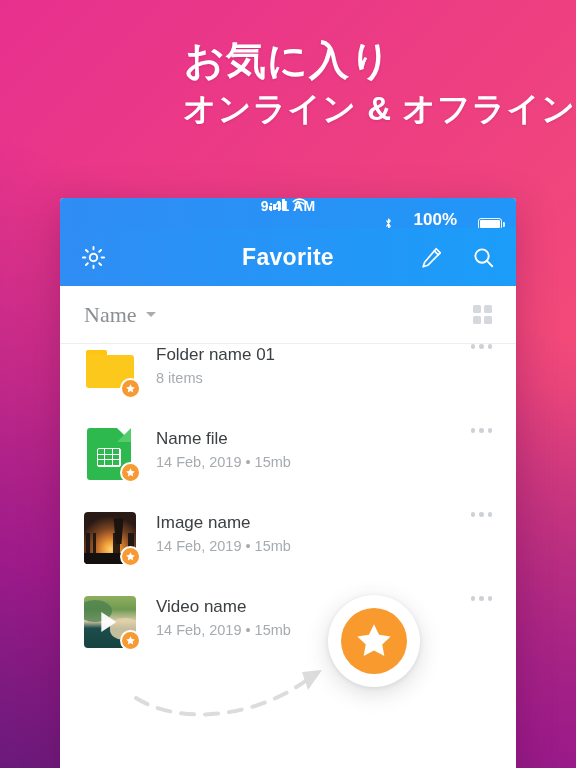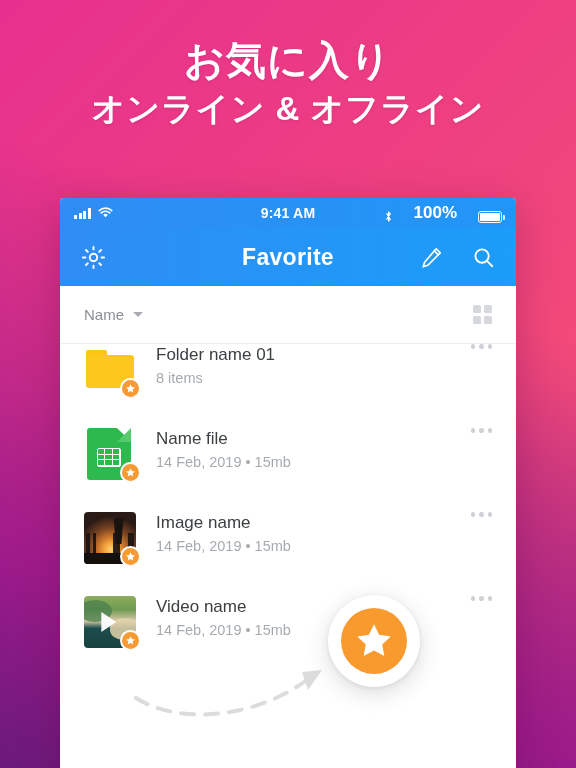--- a/index.html
+++ b/index.html
@@ -29,41 +29,42 @@
     position:absolute; top:38px; left:0; right:0;
     text-align:center; color:#fff;
     text-shadow:0 1px 3px rgba(120,10,70,0.18);
   }
   #promo-title {
     font-size:40px; line-height:1.12; font-weight:700;
     letter-spacing:1px;
   }
   #promo-sub {
     font-size:33px; line-height:1.2; font-weight:700;
-    margin-top:6px; letter-spacing:1px;
+    margin-top:6px; letter-spacing:1px;text-align:right;
   }
 
   
   #phone {
     position:absolute;
     left:60px; top:198px; width:456px; height:572px;
     background:#ffffff;
     border-radius:4px 4px 0 0;
     overflow:hidden;
     box-shadow:0 10px 40px rgba(80,5,60,0.28);
   }
 
   
   #statusbar {
     height:30px; background:#2f8ef4;
     background:linear-gradient(to right, #2f8df4, #2196f8);
     display:flex; align-items:center;
     padding:0 14px; color:#fff;
     font-size:14px; font-weight:700;
     position:relative;
+    flex-direction:column;
   }
   #sb-left { display:flex; align-items:flex-end; gap:7px; }
   .bars { display:flex; align-items:flex-end; gap:1.5px; height:11px; }
   .bars i { display:block; width:3px; background:#fff; border-radius:0.5px; }
   .bars i:nth-child(1){height:4px}
   .bars i:nth-child(2){height:6px}
   .bars i:nth-child(3){height:8.5px}
   .bars i:nth-child(4){height:11px}
   #sb-time {
     position:absolute; left:0; right:0; text-align:center;
@@ -97,21 +98,21 @@
     pointer-events:none;
   }
   .hicon { width:30px; height:30px; display:flex; align-items:center; justify-content:center; cursor:pointer; position:relative; z-index:2;}
   #appbar-actions { margin-left:auto; display:flex; align-items:center; gap:22px; }
 
   
   #sortbar {
     height:58px; display:flex; align-items:center;
     padding:0 24px; border-bottom:1px solid #eeeeee;
   }
-  #sort-label { color:#8b8f94; font-size:15px; }
+  #sort-label { color:#8b8f94; font-size:22px;font-family:Liberation Serif, serif; }
   #sort-caret {
     width:0;height:0;border-left:5px solid transparent;border-right:5px solid transparent;
     border-top:5.5px solid #a9adb2; margin-left:9px;
   }
   #grid-toggle {
     margin-left:auto; display:grid; grid-template-columns:repeat(2,8px);
     grid-template-rows:repeat(2,8px); gap:3px; cursor:pointer;
   }
   #grid-toggle span { background:#d5d8dc; border-radius:1.5px; }
 

